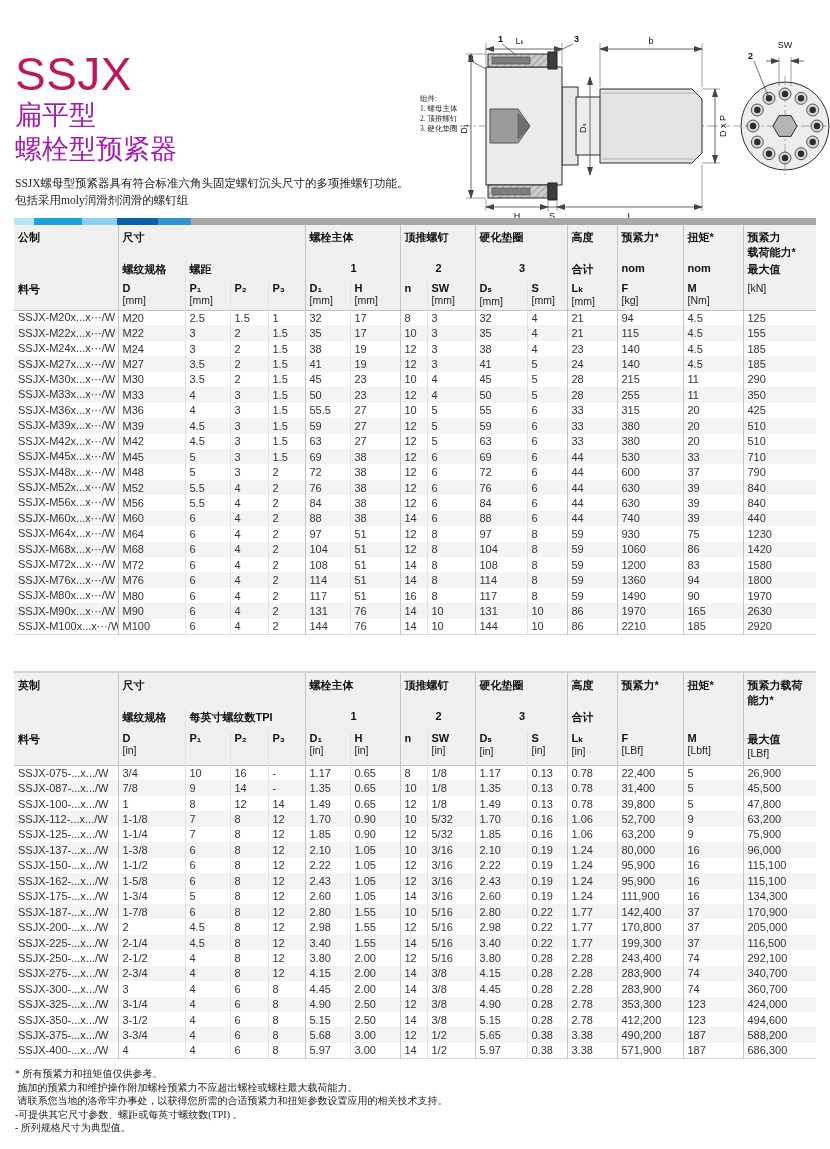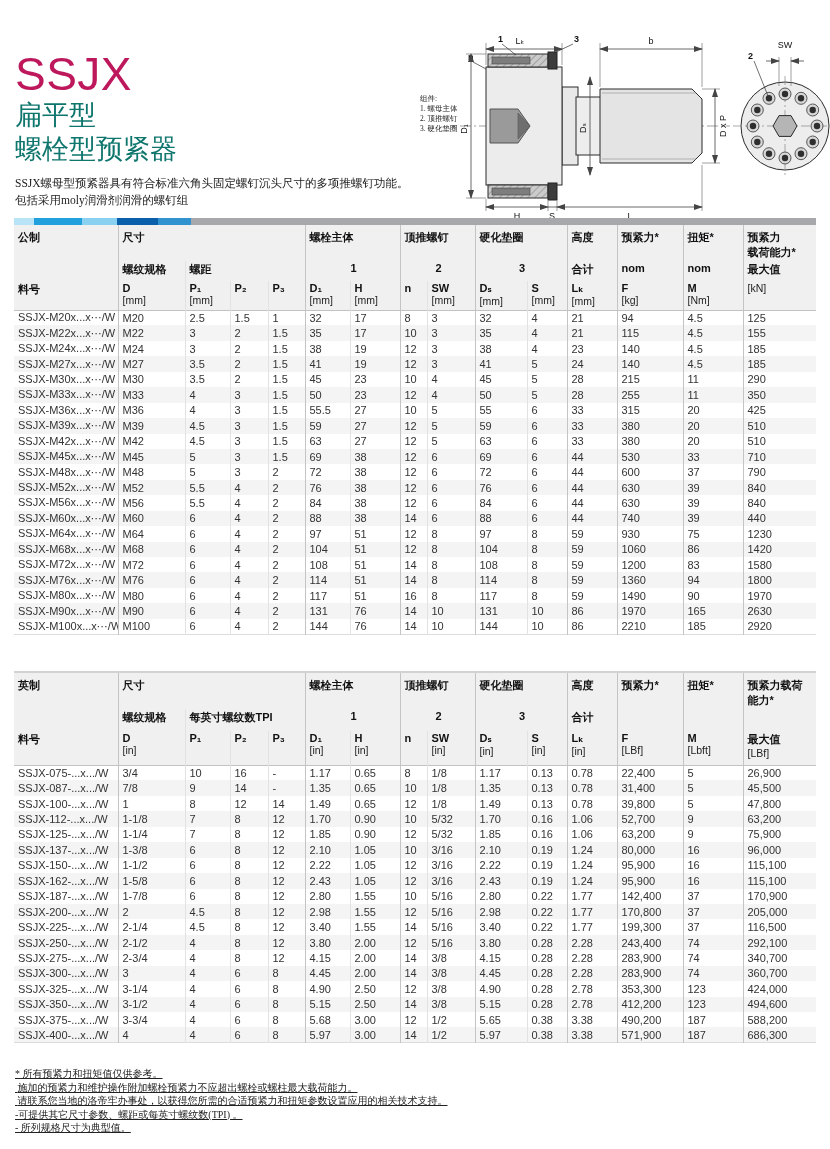--- a/index.html
+++ b/index.html
@@ -8,21 +8,21 @@
     position: relative;
     background: #ffffff;
     font-family: "Liberation Sans", "DejaVu Sans", sans-serif;
     color: #1a1a1a;
     overflow: hidden;
   }
 
   
   .title-block { position: absolute; left: 15px; top: 50px; width: 410px; }
   .title { font-size: 46px; line-height: 48px; font-weight: 400; letter-spacing: .5px; color: #be185d; }
-  .subtitle { font-size: 27px; line-height: 34px; font-weight: 400; color: #0f766e; }
+  .subtitle { font-size: 27px; line-height: 34px; font-weight: 400; color: #a21caf; }
   .desc { margin-top: 9px; font-family: "Liberation Serif", "DejaVu Serif", serif;
           font-size: 11.5px; line-height: 16.5px; color: #222; }
 
   
   .drawing { position: absolute; left: 430px; top: 33px; width: 400px; height: 190px; }
   .legend { position: absolute; left: 420px; top: 94px; width: 50px;
             font-family: "Liberation Serif", "DejaVu Serif", serif;
             font-size: 7.5px; line-height: 10px; color: #222; }
   .dim-text { font-size: 9px; fill: #111; font-family: "Liberation Sans","DejaVu Sans",sans-serif; }
   .callout  { font-size: 9px; font-weight: 600; fill: #111; font-family: "Liberation Sans","DejaVu Sans",sans-serif; }
@@ -61,21 +61,21 @@
   .spec th:first-child, .spec td:first-child { border-left: none; }
   .spec th.gb, .spec td.gb { border-left: 1px solid #c4c4c4; }
 
   .spec td { padding: 0 2px 0 4px; height: 15.45px; color: #333;
              white-space: nowrap; overflow: hidden; }
   .spec tbody tr:nth-child(even) td { background: #f4f4f4; }
 
   
   .footnotes { position: absolute; left: 15px; top: 1067px; width: 780px;
                font-family: "Liberation Serif", "DejaVu Serif", serif;
-               font-size: 10px; line-height: 13.5px; color: #222; text-decoration: underline; }
+               font-size: 10px; line-height: 13.5px; color: #222; }
   .footnotes div { white-space: pre-wrap; }
 </style>
 </head>
 <body>
 
 <div class="title-block">
   <div class="title">SSJX</div>
   <div class="subtitle">扁平型</div>
   <div class="subtitle">螺栓型预紧器</div>
   <div class="desc">
@@ -932,20 +932,37 @@
         <td class="gb">12</td>
         <td>3/16</td>
         <td class="gb">2.43</td>
         <td>0.19</td>
         <td class="gb">1.24</td>
         <td class="gb">95,900</td>
         <td class="gb">16</td>
         <td class="gb">115,100</td>
       </tr>
       <tr>
+        <td>SSJX-175-...x.../W</td>
+        <td class="gb">1-3/4</td>
+        <td>5</td>
+        <td>8</td>
+        <td>12</td>
+        <td class="gb">2.60</td>
+        <td>1.05</td>
+        <td class="gb">14</td>
+        <td>3/16</td>
+        <td class="gb">2.60</td>
+        <td>0.19</td>
+        <td class="gb">1.24</td>
+        <td class="gb">111,900</td>
+        <td class="gb">16</td>
+        <td class="gb">134,300</td>
+      </tr>
+      <tr>
         <td>SSJX-187-...x.../W</td>
         <td class="gb">1-7/8</td>
         <td>6</td>
         <td>8</td>
         <td>12</td>
         <td class="gb">2.80</td>
         <td>1.55</td>
         <td class="gb">10</td>
         <td>5/16</td>
         <td class="gb">2.80</td>

